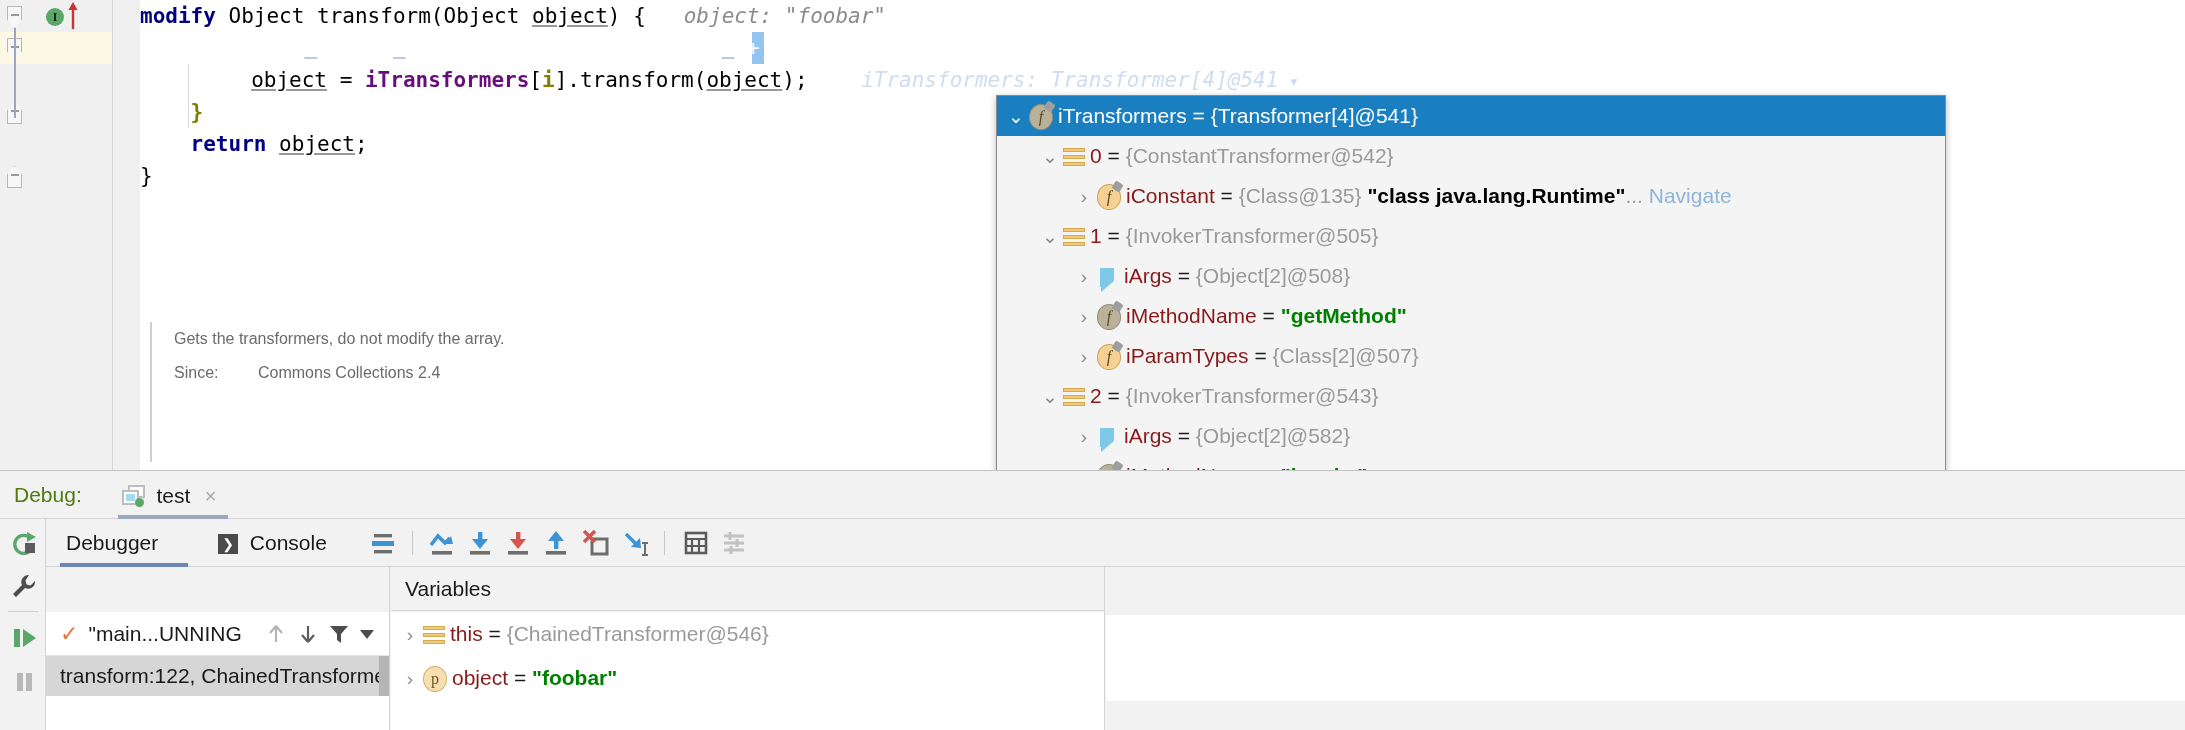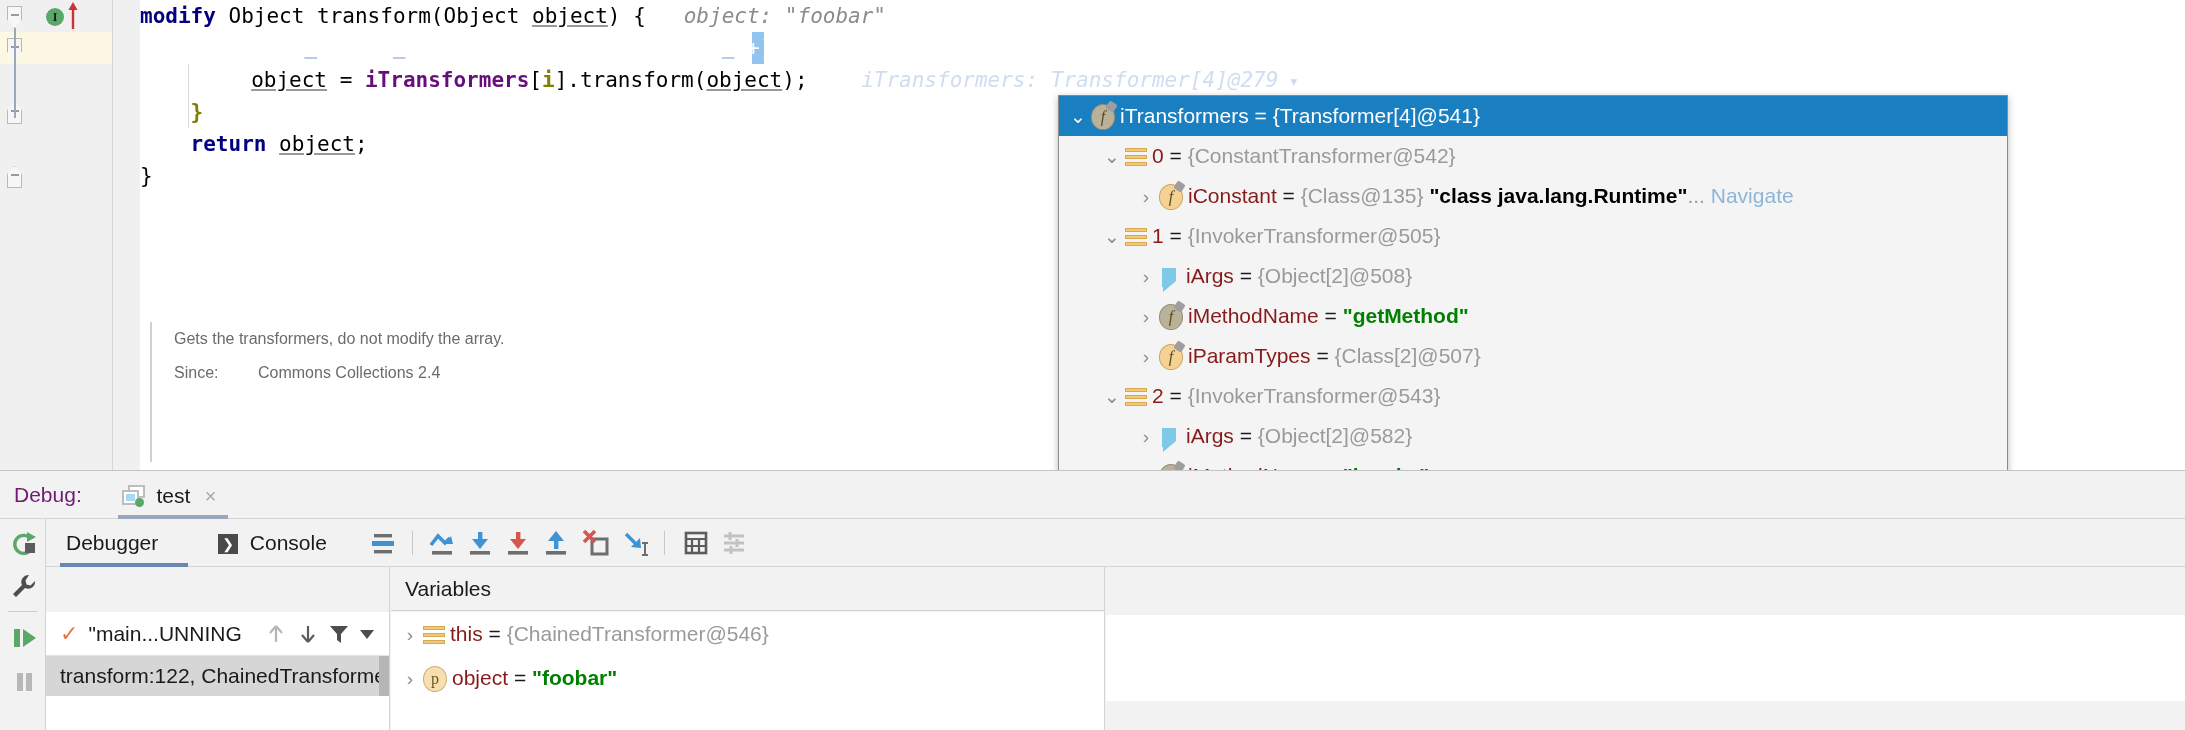--- a/index.html
+++ b/index.html
@@ -103,21 +103,21 @@
   .javadoc .row {
     font-size:16px; color:#6b6b6b; line-height:34px; white-space:pre;
   }
   .jd-label { display:inline-block; }
 
   
   .pane-div { position:absolute; top:0; width:1px; height:470px; background:#dcdcdc; }
 
   
   .popup {
-    position:absolute; left:1058px; top:95px; width:950px; height:635px;
+    position:absolute; left:996px; top:95px; width:950px; height:635px;
     background:#f4f4f4; border:1px solid #8a8a8a;
     box-shadow: 0 2px 7px rgba(0,0,0,.28);
     overflow:hidden;
   }
   .popup-row {
     position:relative; height:40px; line-height:40px; white-space:nowrap;
     font-size:21px; padding-left:4px;
   }
   .popup-row.selected { background:#1a7fc1; }
   .twisty {
@@ -182,21 +182,21 @@
   .debug-tw {
     position:absolute; left:0; top:470px; width:2185px; height:260px;
     background:#f2f2f2; border-top:1px solid #c4c4c4;
   }
   .debug-header {
     position:absolute; left:0; top:0; width:100%; height:48px;
     border-bottom:1px solid #d4d4d4; background:#f2f2f2;
   }
   .debug-label {
     position:absolute; left:14px; top:0; height:48px; line-height:48px;
-    font-size:21px; color:#701a75;
+    font-size:21px; color:#4d7c0f;
   }
   .session-tab {
     position:absolute; left:122px; top:0; height:48px; line-height:48px;
   }
   .session-tab .tab-text { font-size:21px; color:#1a1a1a; vertical-align:middle; }
   .tab-underline {
     position:absolute; left:118px; top:44px; width:110px; height:4px; background:#9aa7bd;
   }
   .tab-close {
     color:#a8a8a8; font-size:20px; margin-left:10px; vertical-align:middle;
@@ -318,21 +318,21 @@
       <div id="codelines">
           <div class="line" style="top: 0px;"><span class="kw">modify</span><span class="plain"> </span><span class="cls">Object</span><span class="plain"> </span><span class="plain">transform</span><span class="plain">(</span><span class="cls">Object</span><span class="plain"> </span><span class="par">object</span><span class="plain">) {</span><span class="hint">   object: "foobar"</span></div>
           <div class="line exec-line" style="top: 32px;"><span>    </span><span class="kw">for</span><span class="plain"> (</span><span class="kw">int</span><span class="plain"> </span><span class="loc">i</span><span class="plain"> = </span><span class="num">0</span><span class="plain">; </span><span class="loc">i</span><span class="plain"> &lt; </span><span class="fld">iTransformers</span><span class="plain">.length; </span><span class="loc">i</span><span class="plain">++) </span><span class="plain">{</span></div>
           <div class="line" style="top: 64px; padding-left: 10px;"><span>        </span><span class="par">object</span><span class="plain"> = </span><span class="fld">iTransformers</span><span class="plain">[</span><span class="idx">i</span><span class="plain">].</span><span class="plain">transform</span><span class="plain">(</span><span class="par">object</span><span class="plain">);</span></div>
           <div class="line" style="top: 96px;"><span>    </span><span class="idx">}</span></div>
           <div class="line" style="top: 128px;"><span>    </span><span class="kw">return</span><span class="plain"> </span><span class="par">object</span><span class="plain">;</span></div>
           <div class="line" style="top: 160px;"><span class="plain">}</span></div>
           <div class="line" style="top: 192px;"></div>
         </div>
       <div class="inline-hint">
-        <span>iTransformers: Transformer[4]@279</span><span class="hint-chevron"> ▾</span>
+        <span>iTransformers: Transformer[4]@541</span><span class="hint-chevron"> ▾</span>
       </div>
     </div>
 
     <div class="javadoc">
       <div class="row">Gets the transformers, do not modify the array.</div>
       <div class="row"><span class="jd-label" style="width:84px;">Since:</span><span>Commons Collections 2.4</span></div>
     </div>
   </div>
 
   <div class="popup">

